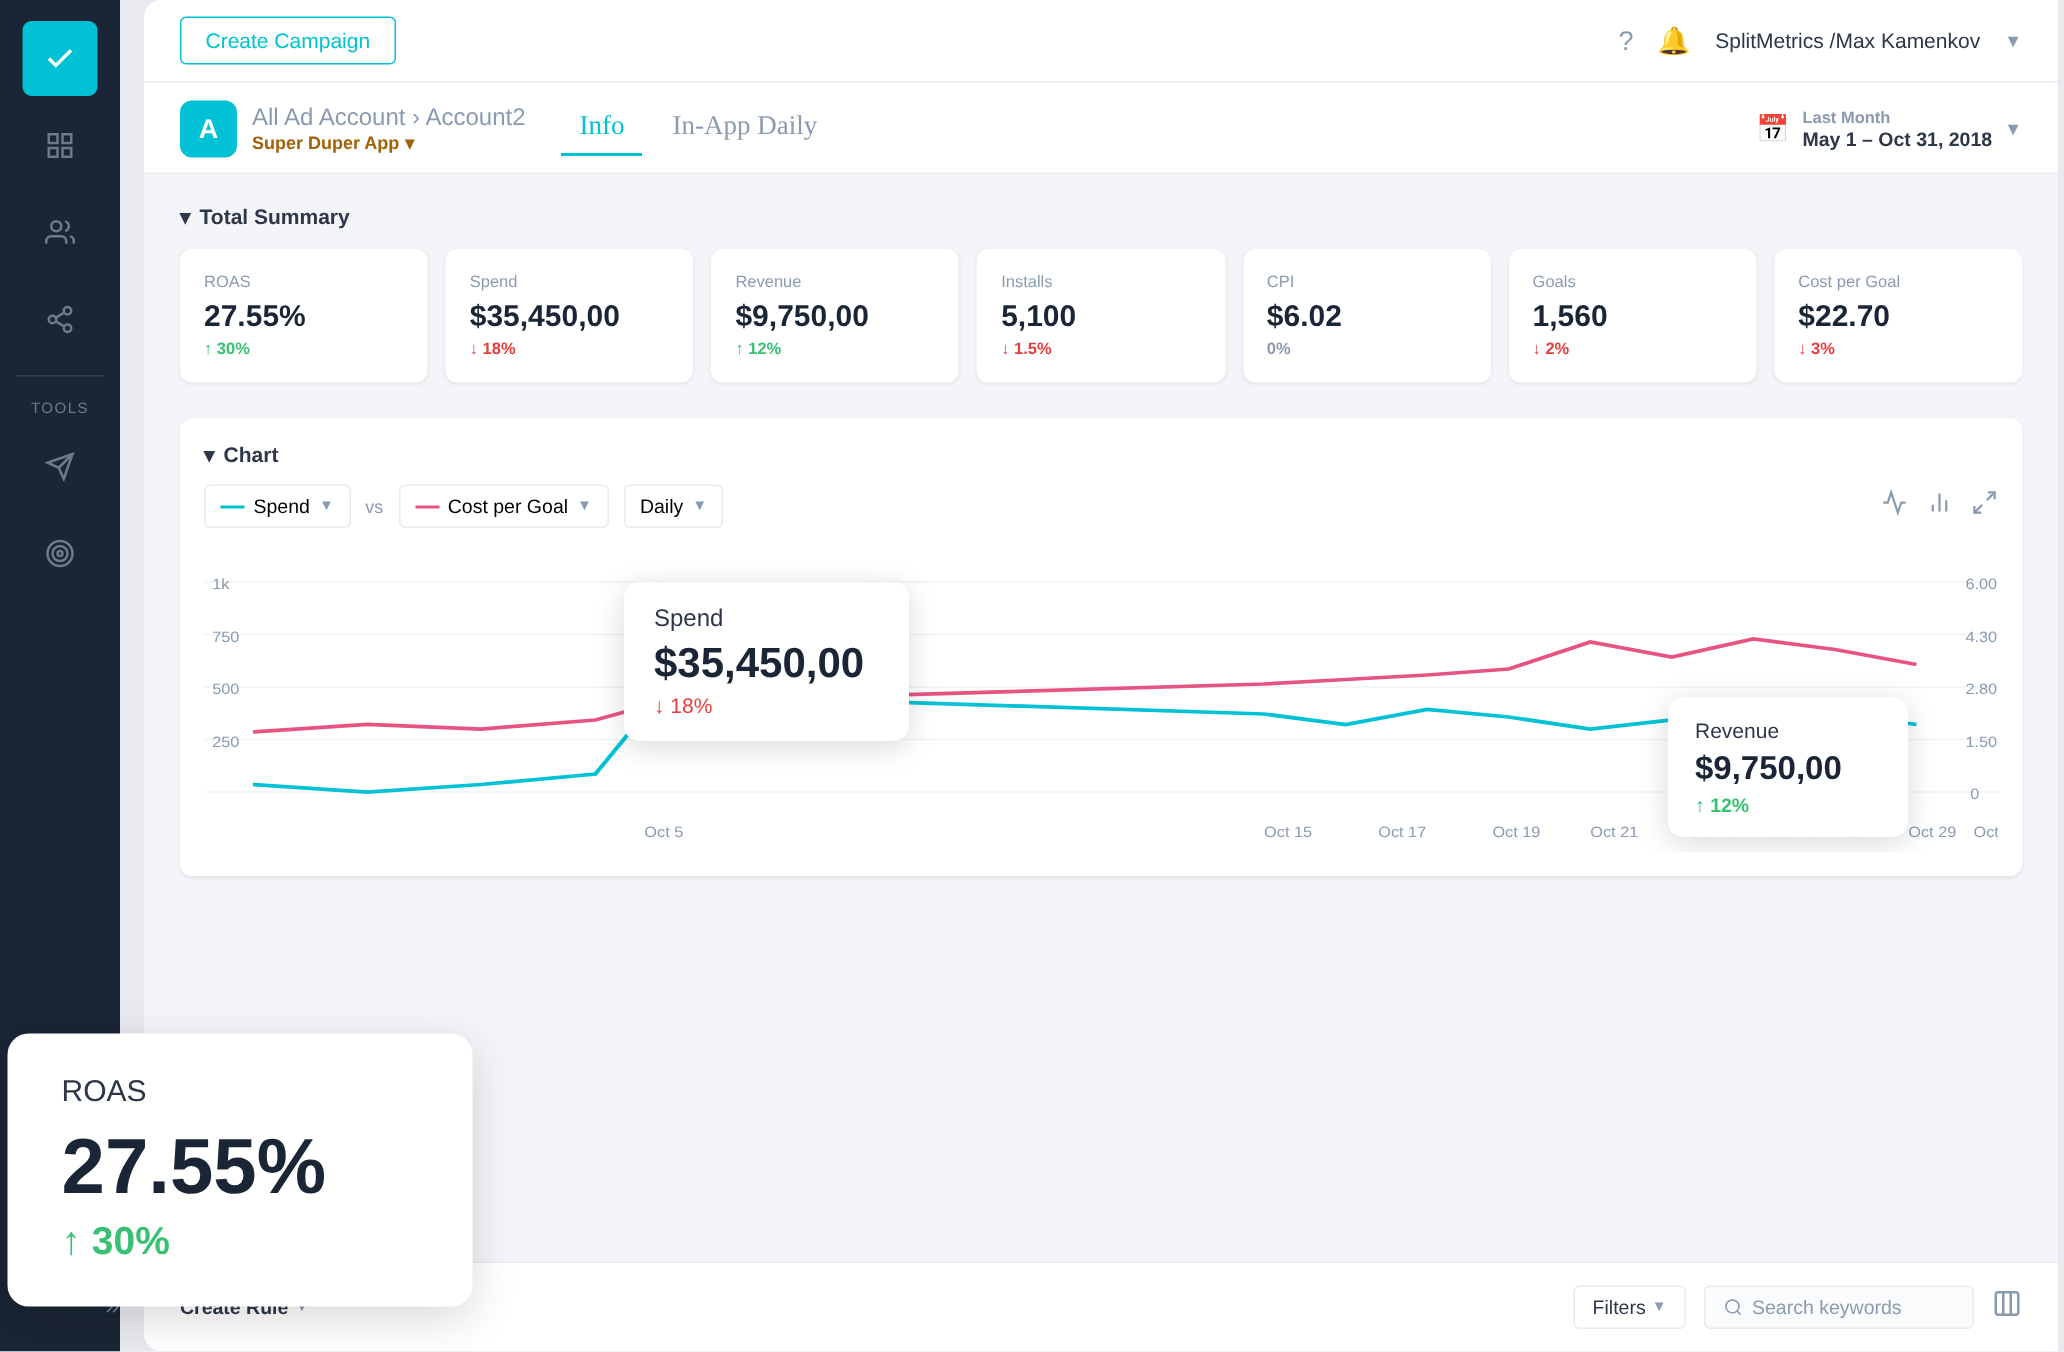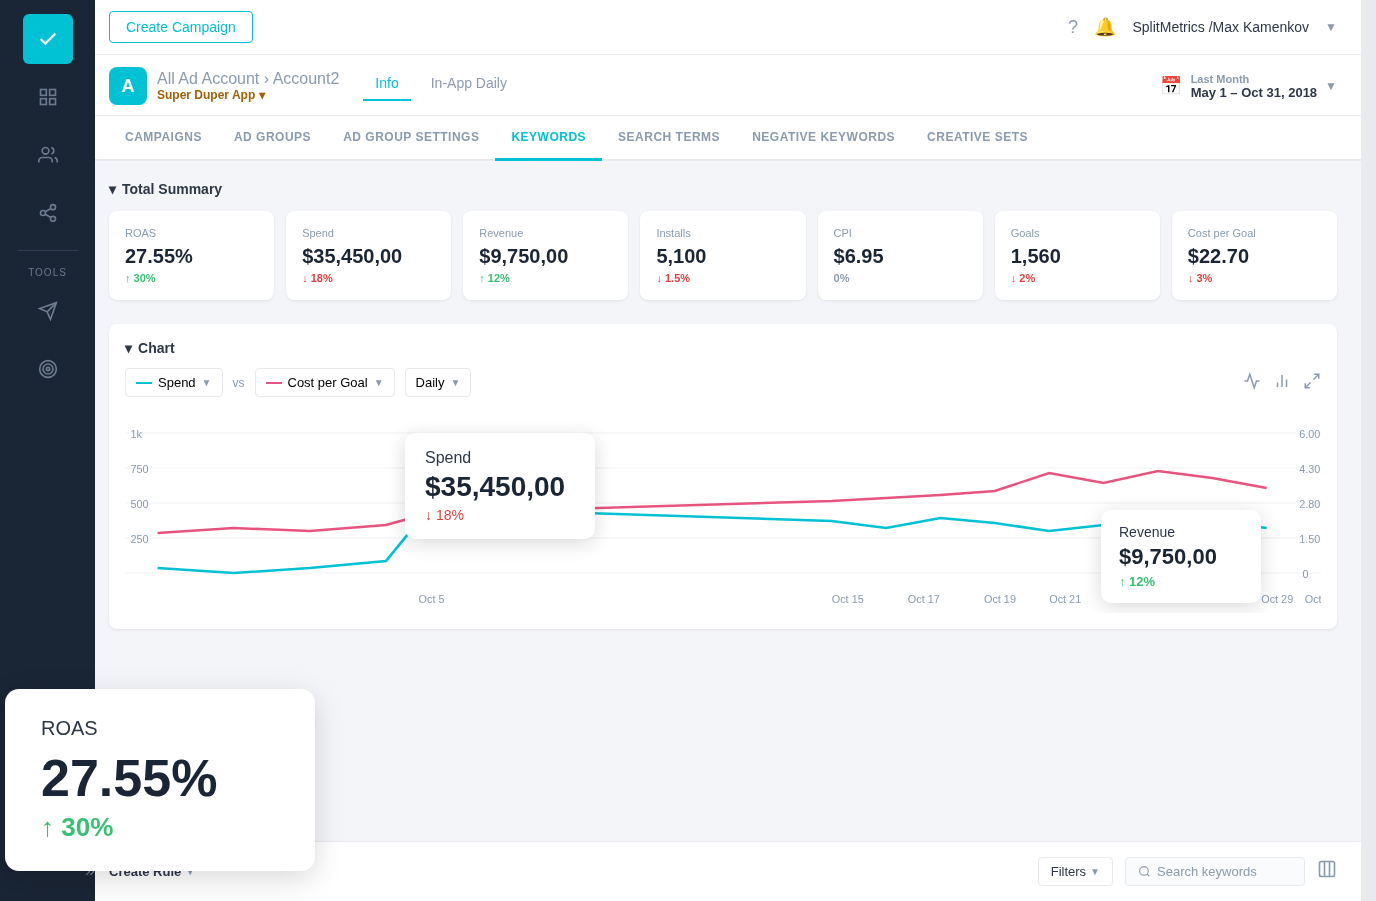--- a/index.html
+++ b/index.html
@@ -2,21 +2,21 @@
 <html><head>
   <meta charset="utf-8">
   <style>
     * { box-sizing: border-box; margin: 0; padding: 0; }
     body { font-family: -apple-system, BlinkMacSystemFont, 'Segoe UI', sans-serif; background: #e8eaf0; width: 1376px; height: 901px; overflow: hidden; position: relative; }
 
     
     .sidebar {
       position: absolute;
       left: 0; top: 0;
-      width: 95px;
+      width: 80px;
       height: 901px;
       background: #1a2535;
       display: flex;
       flex-direction: column;
       align-items: flex-end;
       padding-top: 10px;
       z-index: 10;
     }
     .sidebar-top { width: 100%; display: flex; flex-direction: column; align-items: center; }
     .sidebar-icon-box {
@@ -28,21 +28,21 @@
     }
     .sidebar-icon-box.active { background: #00c2d4; }
     .sidebar-icon-box svg { color: white; }
     .sidebar-divider { width: 60px; height: 1px; background: #2e3d52; margin: 8px 0; }
     .sidebar-label { color: #6b7a8d; font-size: 10px; letter-spacing: 1px; text-transform: uppercase; margin: 8px 0 4px; }
     .sidebar-more { color: #6b7a8d; font-size: 18px; margin-top: auto; margin-bottom: 20px; cursor: pointer; }
 
     
     .main {
       position: absolute;
-      left: 85px; top: 0;
+      left: 96px; top: 0;
       width: 1276px;
       height: 901px;
       background: #f4f5f8;
       border-radius: 12px 0 0 12px;
       overflow: hidden;
     }
 
     
     .topbar {
       height: 55px;
@@ -93,24 +93,25 @@
       font-weight: bold;
       font-size: 18px;
       margin-right: 10px;
     }
     .app-breadcrumb { font-size: 16px; color: #8a9bb0; }
     .app-name { font-size: 16px; font-weight: 700; color: #1a2535; display: flex; align-items: center; gap: 4px; }
     .app-name span { font-size: 12px; color: #a16207; cursor: pointer; }
     .subheader-tabs { display: flex; gap: 8px; }
     .sh-tab {
       padding: 4px 12px 8px;
-      font-size: 14px;
+      font-size: 18px;
       color: #8a9bb0;
       cursor: pointer;
       border-bottom: 2px solid transparent;
+      font-family: Liberation Serif, serif;
     }
     .sh-tab.active { color: #00c2d4; border-bottom-color: #00c2d4; font-weight: 500; }
     .date-section {
       margin-left: auto;
       display: flex;
       align-items: center;
       gap: 8px;
       font-size: 12px;
       color: #2d3748;
     }
@@ -388,29 +389,20 @@
         <span class="cal-icon">📅</span>
         <div>
           <div class="date-label">Last Month</div>
           <div style="font-size:13px; font-weight:600; color:#2d3748; cursor:pointer;">May 1 – Oct 31, 2018</div>
         </div>
         <span style="color:#8a9bb0; font-size:12px;">▼</span>
       </div>
     </div>
   </div>
 
-  <div class="nav-tabs">
-    <div class="nav-tab">CAMPAIGNS</div>
-    <div class="nav-tab">AD GROUPS</div>
-    <div class="nav-tab">AD GROUP SETTINGS</div>
-    <div class="nav-tab active">KEYWORDS</div>
-    <div class="nav-tab">SEARCH TERMS</div>
-    <div class="nav-tab">NEGATIVE KEYWORDS</div>
-    <div class="nav-tab">CREATIVE SETS</div>
-  </div>
 
   <div class="content">
 
     <div class="section-header">
       <span>▾</span>
       <span>Total Summary</span>
     </div>
 
     <div class="summary-cards">
       <div class="summary-card">
@@ -428,21 +420,21 @@
         <div class="card-value">$9,750,00</div>
         <div class="card-change up">↑ 12%</div>
       </div>
       <div class="summary-card">
         <div class="card-label">Installs</div>
         <div class="card-value">5,100</div>
         <div class="card-change down">↓ 1.5%</div>
       </div>
       <div class="summary-card">
         <div class="card-label">CPI</div>
-        <div class="card-value">$6.95</div>
+        <div class="card-value">$6.02</div>
         <div class="card-change neutral">0%</div>
       </div>
       <div class="summary-card">
         <div class="card-label">Goals</div>
         <div class="card-value">1,560</div>
         <div class="card-change down">↓ 2%</div>
       </div>
       <div class="summary-card">
         <div class="card-label">Cost per Goal</div>
         <div class="card-value">$22.70</div>

